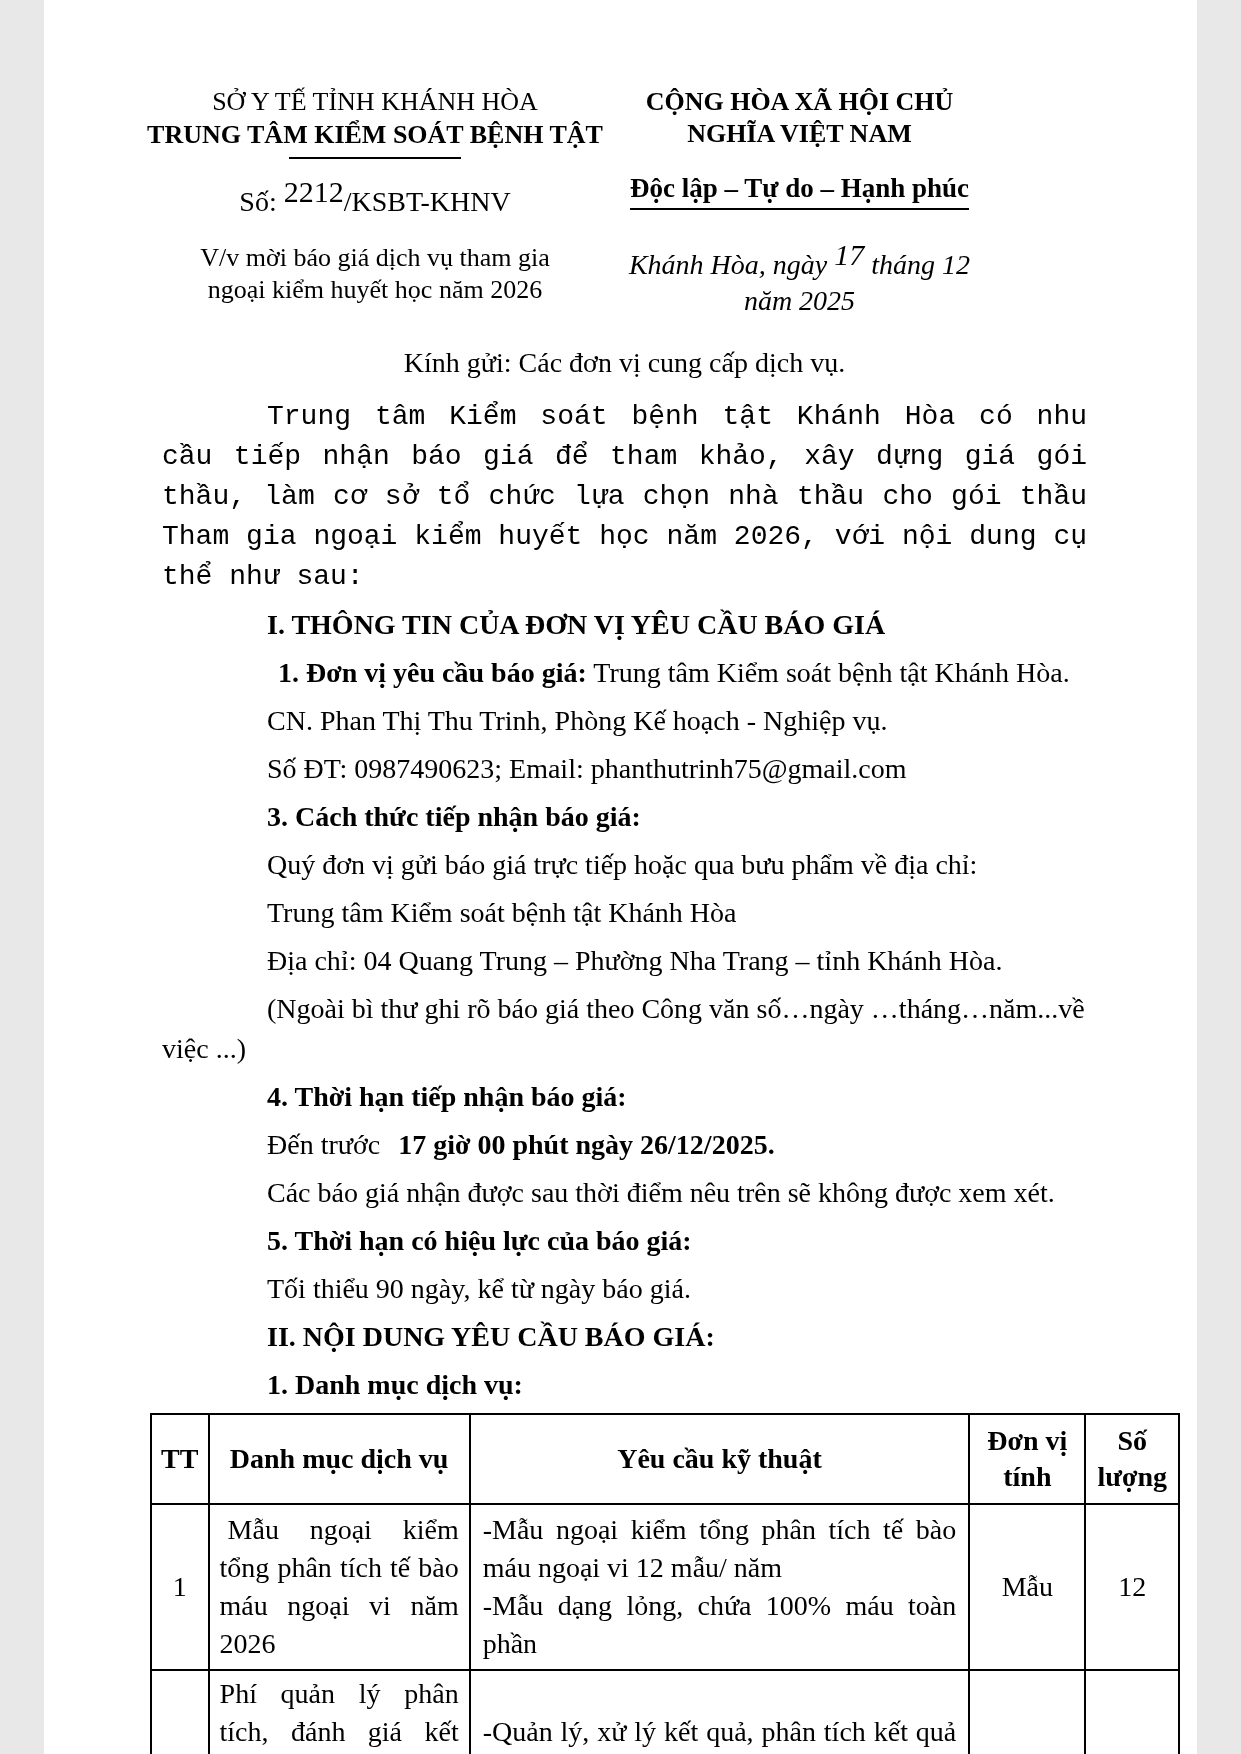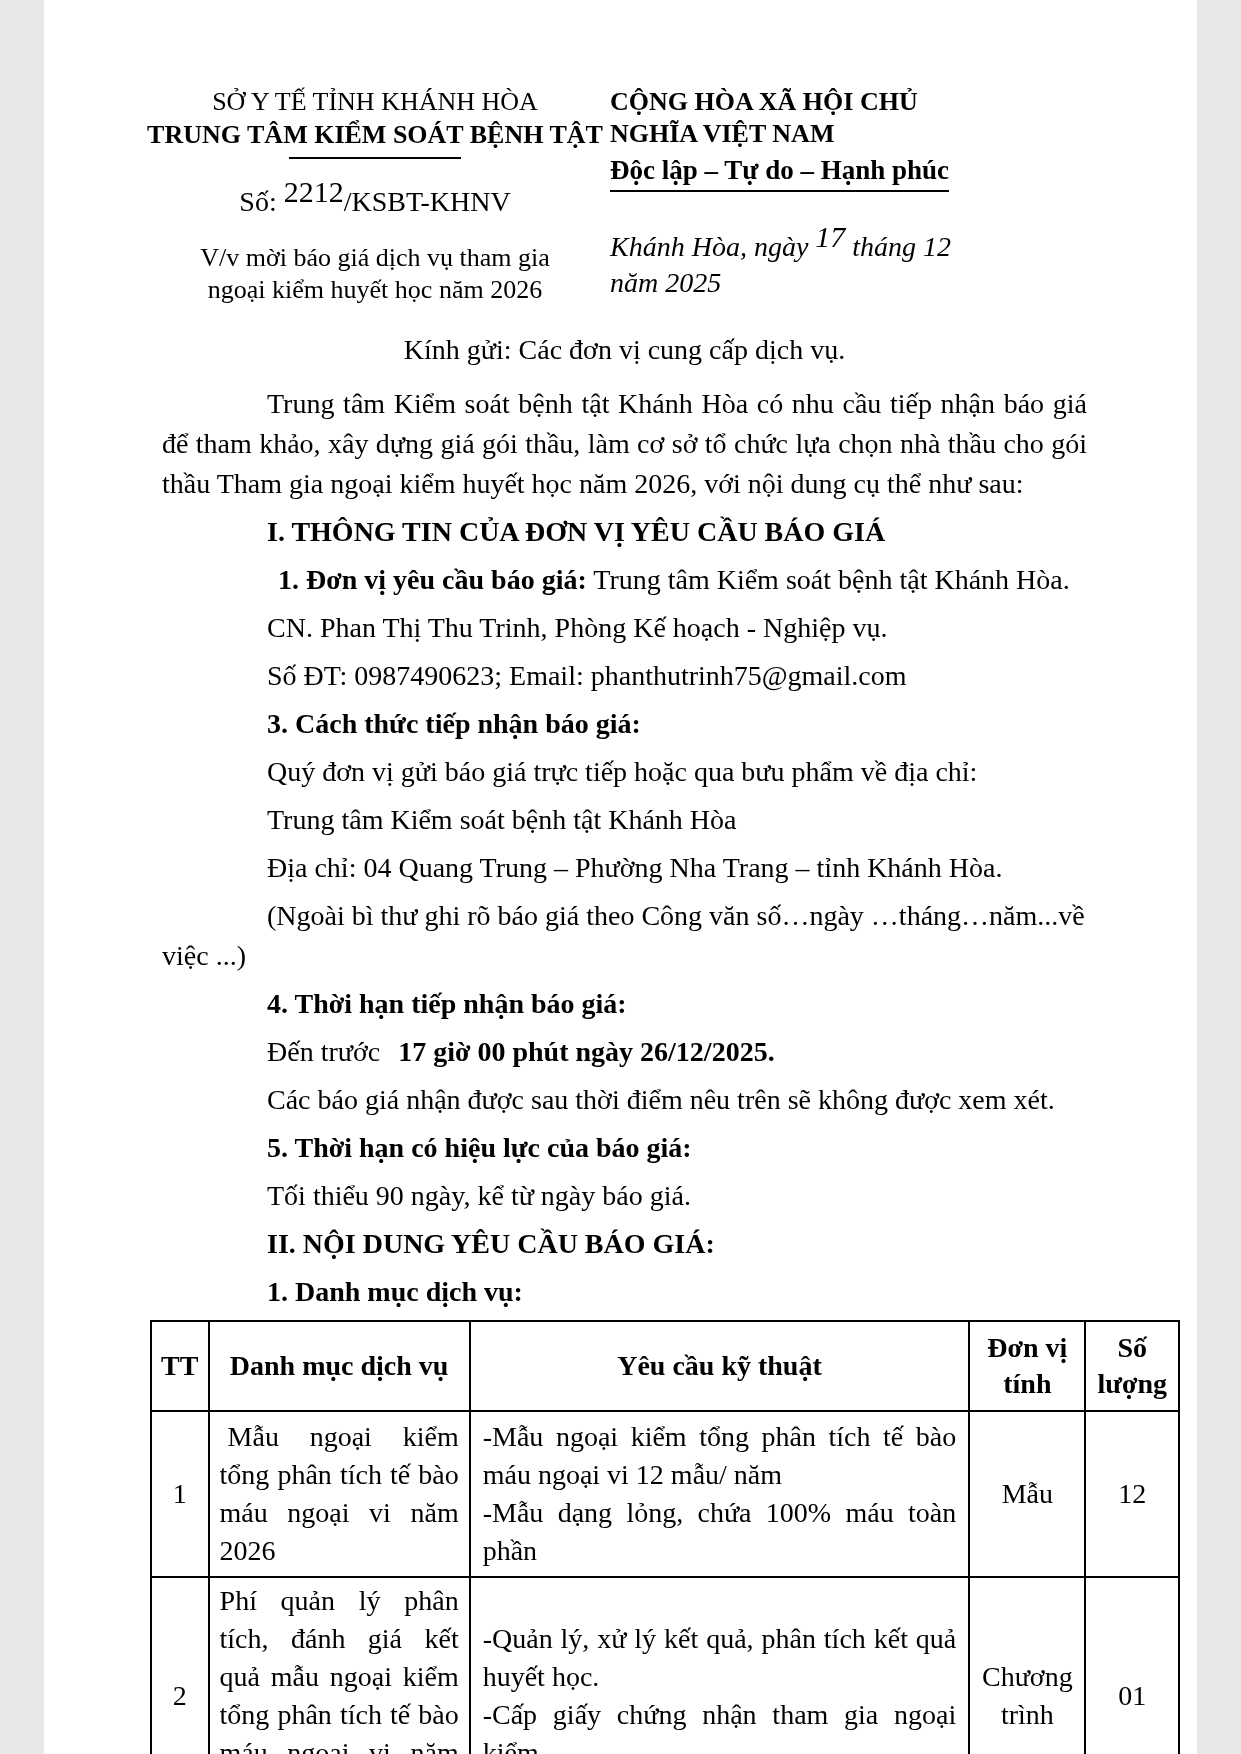--- a/index.html
+++ b/index.html
@@ -6,39 +6,39 @@
   html,body { background:#e8e8e8; }
   .page {
     position:relative; width:1153px; height:1754px; margin:0 auto;
     background:#ffffff; color:#000;
     font-family:"Liberation Serif","DejaVu Serif",serif;
     overflow:hidden;
   }
   
   .header { display:flex; padding:86px 208px 0 96px; }
   .header-left { width:470px; text-align:center; flex:none; }
-  .header-right { flex:1; }
+  .header-right { flex:1; text-align:center; }
   .org-name { font-size:26px; line-height:32px; }
   .org-unit { font-size:26px; line-height:34px; font-weight:bold;text-align:center; }
   .org-rule { width:172px; border-top:2px solid #000; margin:5px auto 0; }
   .so-line { margin-top:24px; font-size:28px; line-height:36px; }
   .raised-num { display:inline-block; position:relative; top:-9px; font-size:30px; }
   .subject { margin-top:22px; font-size:26px; line-height:32px; }
   .national { font-size:26px; line-height:32px; font-weight:bold; }
-  .motto-wrap { margin-top:3px; }
+  .motto-wrap { margin-top:21px; }
   .motto {
     display:inline-block; font-size:27px; line-height:34px; font-weight:bold;
     border-bottom:2px solid #000; padding-bottom:3px;
   }
   .date-line { margin-top:36px; font-size:28px; line-height:36px; font-style:italic; }
   
   .content { padding:24px 110px 0 118px; }
   .content p { font-size:28px; line-height:40px; margin:0 0 8px 0; }
   .indent { text-indent:105px; }
-  .just { text-align:justify; }
+  .just { text-align:justify;font-family:Liberation Mono, monospace; }
   .center { text-align:center; }
   .b { font-weight:bold;margin-left:11px; }
   .i { }
   .salutation { margin-bottom:14px !important; }
   
   table.svc {
     border-collapse:collapse; width:1030px; margin:6px 0 0 -12px;
     font-size:28px; line-height:38px;
   }
   table.svc th, table.svc td { border:2px solid #000; vertical-align:middle; }

